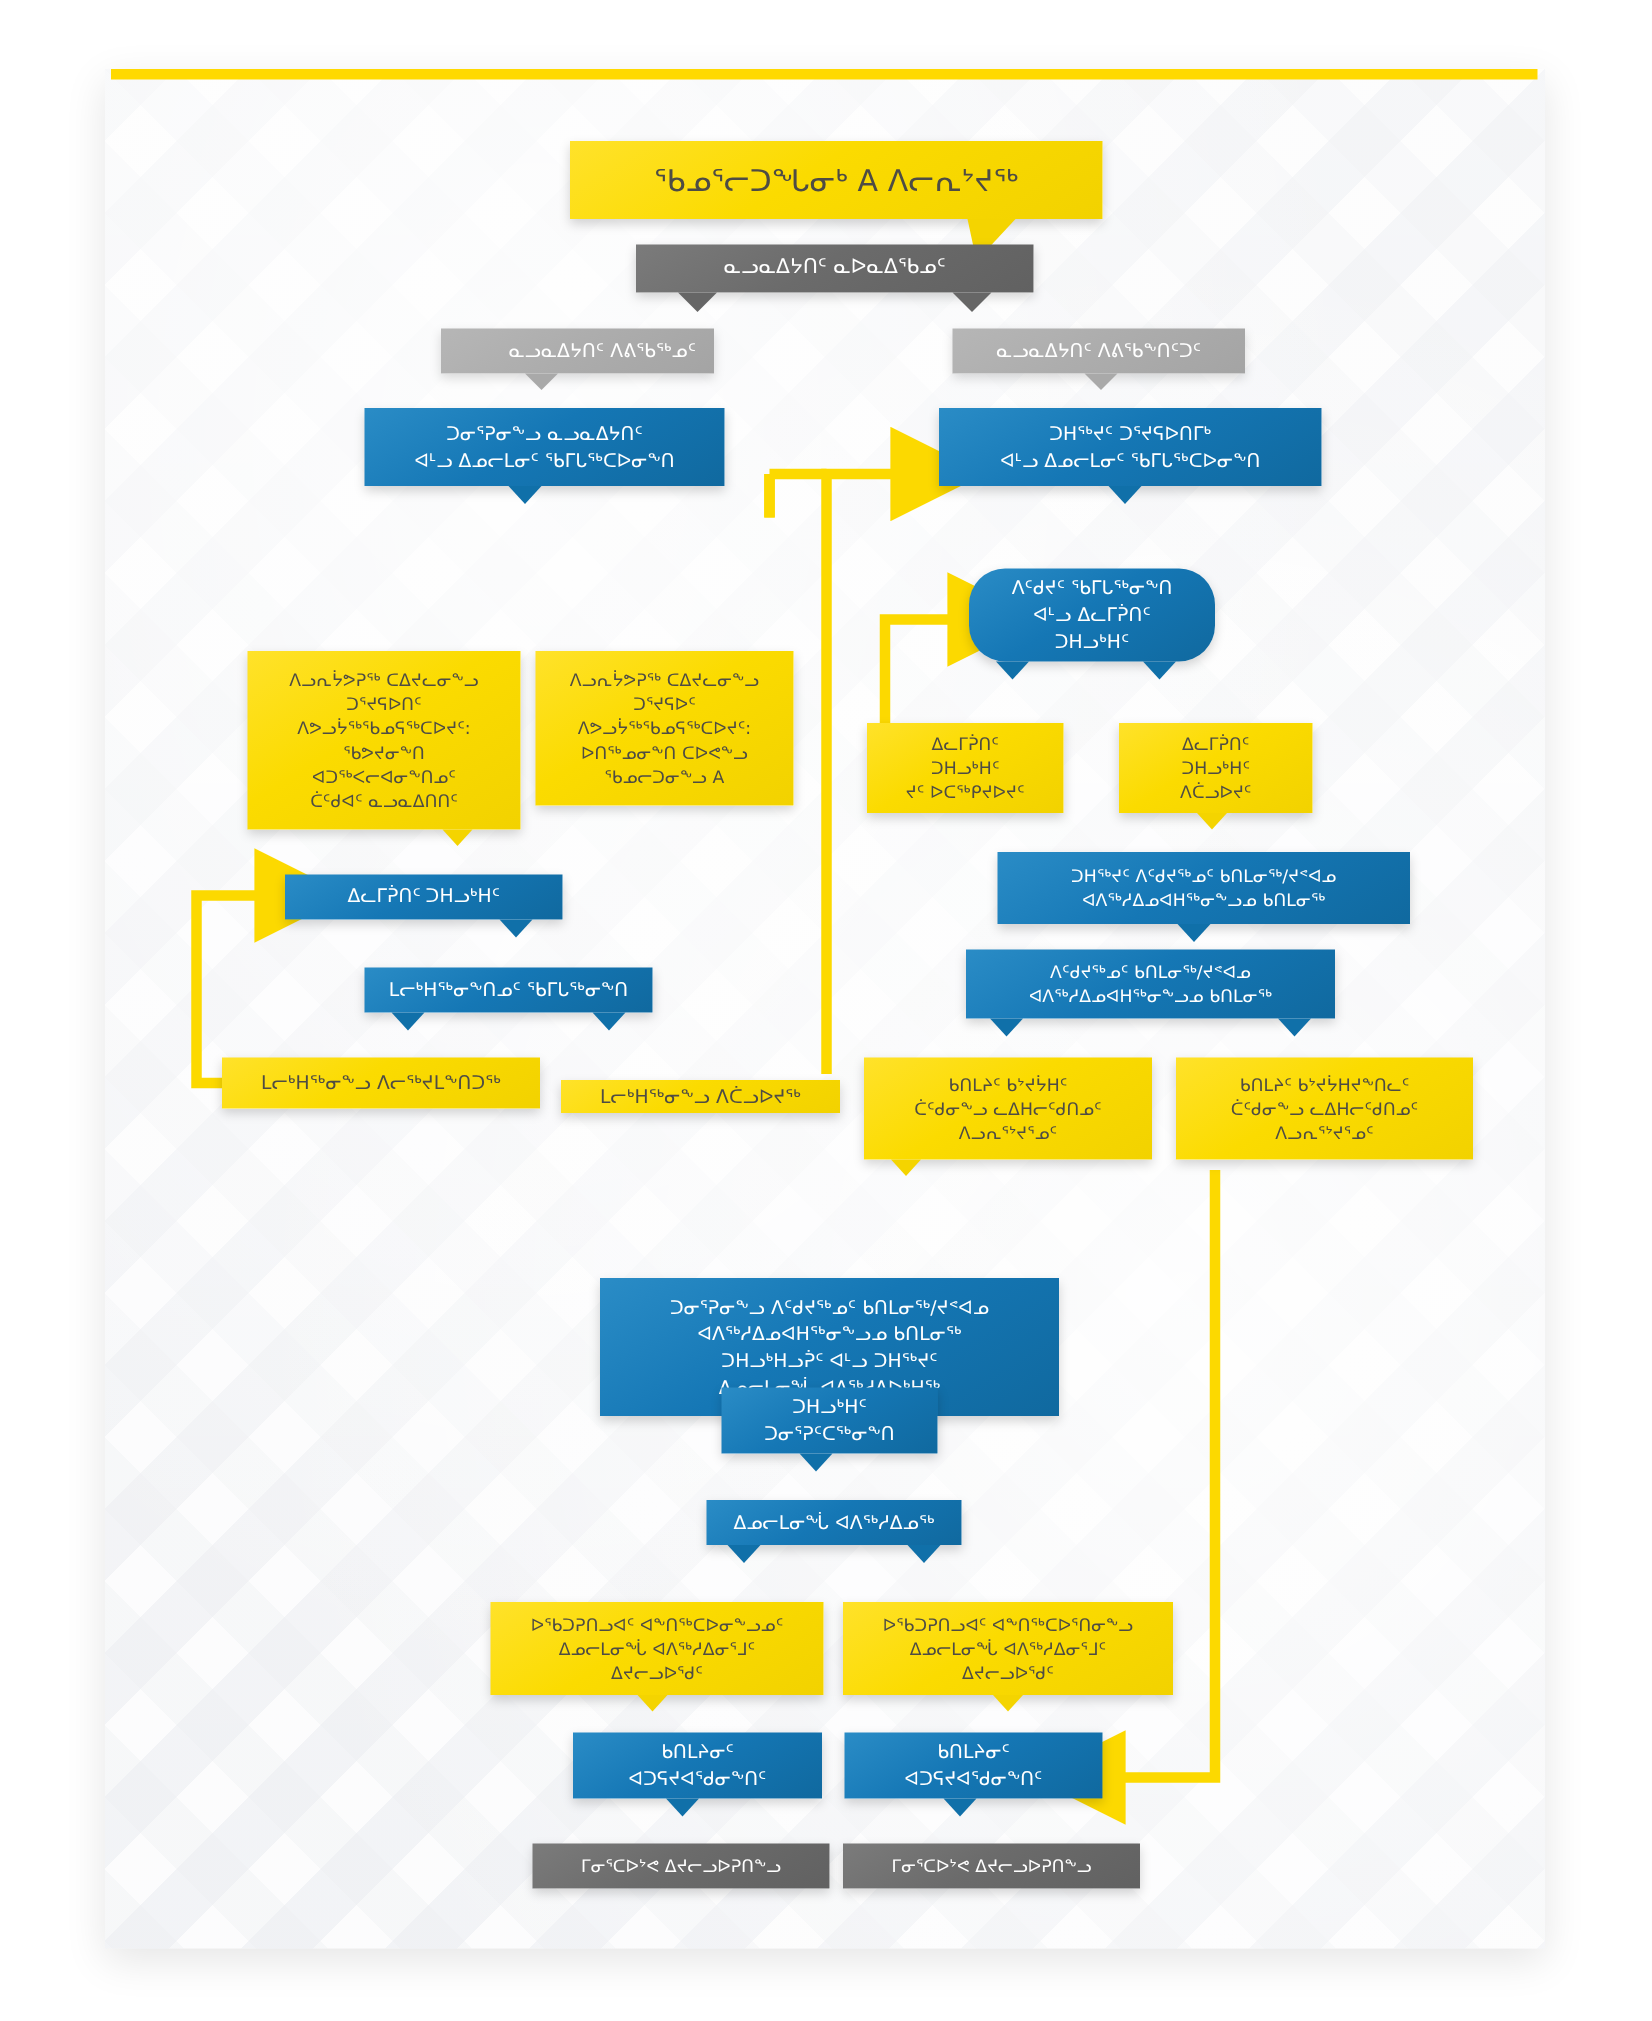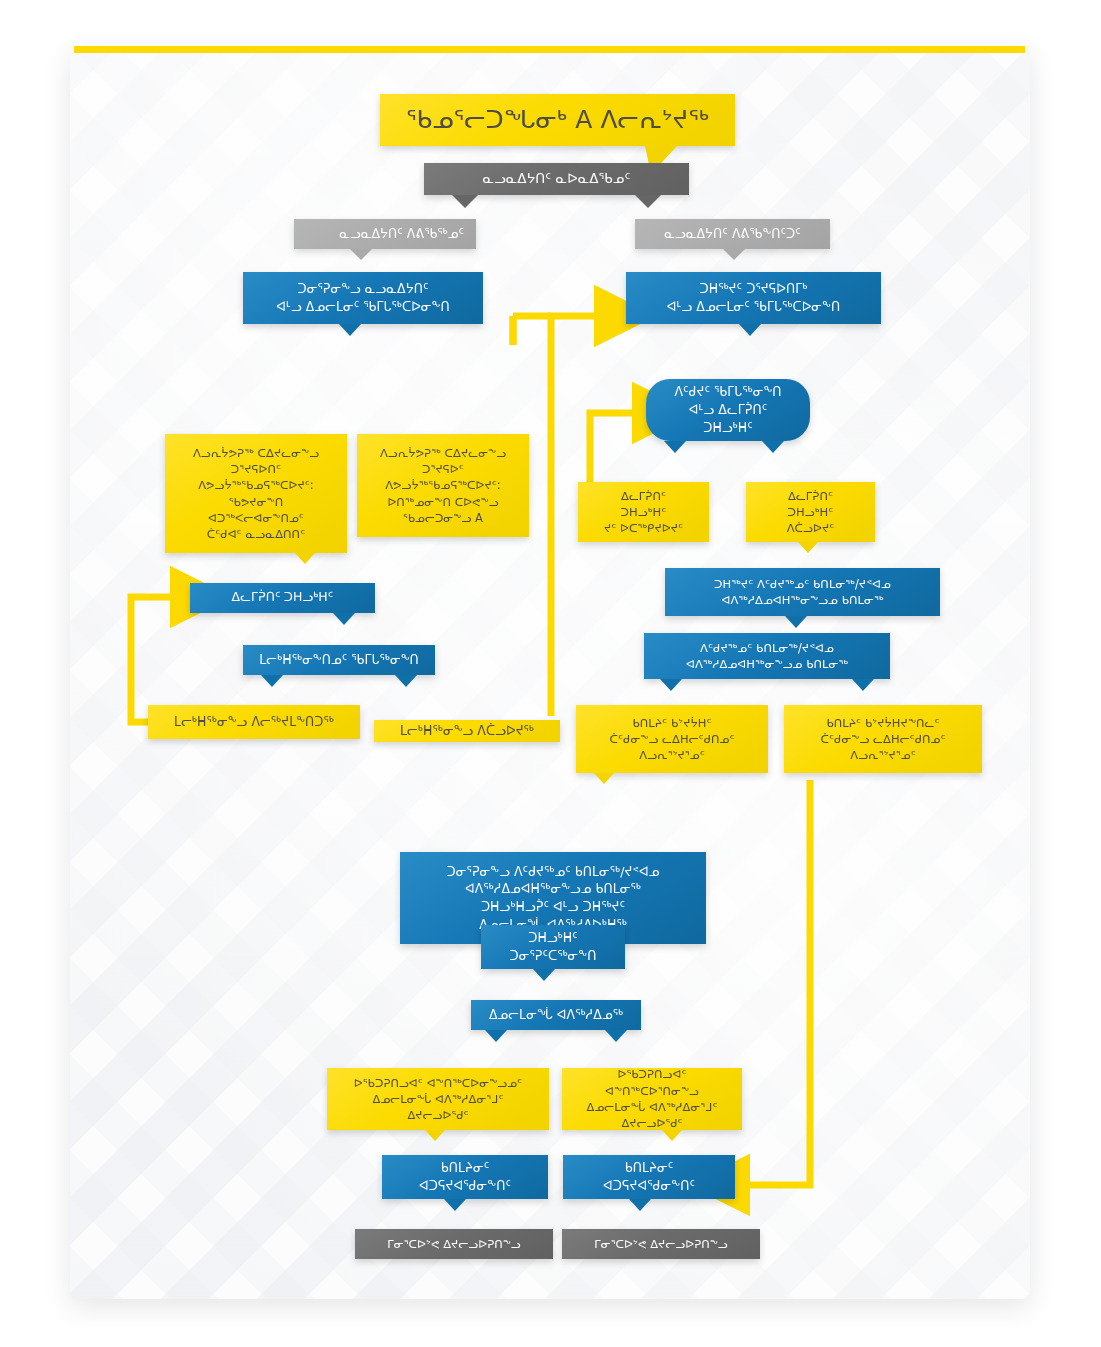--- a/index.html
+++ b/index.html
@@ -96,21 +96,21 @@
     border-top-width: 13px;
     border-top-style: solid;
   }
   .blue   .tail, .blue   .tail2 { border-top-color: #1070a9; }
   .yellow .tail, .yellow .tail2 { border-top-color: #f4d400; }
   .gray   .tail, .gray   .tail2 { border-top-color: #666666; }
   .lgray  .tail, .lgray  .tail2 { border-top-color: #a9a9a9; }
   .fs11 { font-size: 11.5px; }
   .fs12 { font-size: 12.5px; }
   .fs13 { font-size: 13.5px; }
-  .fs21 { font-size: 25px; }
+  .fs21 { font-size: 20px; }
 </style>
 </head>
 <body>
 
 <div id="canvas">
 
   <div id="sheet"></div>
   <div id="topbar"></div>
 
   <svg id="wires" viewBox="0 0 1101 1347" width="1101" height="1347">
@@ -272,21 +272,21 @@
     <span class="tail2" style="right:14px; border-left-width:11px; border-right-width:11px; border-top-width:12px; bottom:-12px;"></span>
   </div>
 
   <div class="node yellow fs11" style="left:327px; top:1068px; width:222px; height:62px;">
     <span class="txt">ᐅᖃᑐᕈᑎᓗᐊᑦ ᐊᖕᑎᖅᑕᐅᓂᖕᓗᓄᑦ
 ᐃᓄᓕᒪᓂᖔ ᐊᐱᖅᓱᐃᓂᕐᒧᑦ
 ᐃᔪᓕᓗᐅᖁᑦ</span>
     <span class="tail" style="left:98px; border-left-width:10px; border-right-width:10px; border-top-width:11px; bottom:-11px;"></span>
   </div>
 
-  <div class="node yellow fs11" style="left:562px; top:1068px; width:180px; height:62px;">
+  <div class="node yellow fs11" style="left:562px; top:1068px; width:220px; height:62px;">
     <span class="txt">ᐅᖃᑐᕈᑎᓗᐊᑦ ᐊᖕᑎᖅᑕᐅᕐᑎᓂᖕᓗ
 ᐃᓄᓕᒪᓂᖔ ᐊᐱᖅᓱᐃᓂᕐᒧᑦ
 ᐃᔪᓕᓗᐅᖁᑦ</span>
     <span class="tail" style="left:100px; border-left-width:10px; border-right-width:10px; border-top-width:11px; bottom:-11px;"></span>
   </div>
 
   <div class="node blue fs12" style="left:382px; top:1155px; width:166px; height:44px;">
     <span class="txt">ᑲᑎᒪᔨᓂᑦ
 ᐊᑐᕋᔪᐊᕐᑯᓂᖕᑎᑦ</span>
     <span class="tail" style="left:62px; border-left-width:11px; border-right-width:11px; border-top-width:12px; bottom:-12px;"></span>

